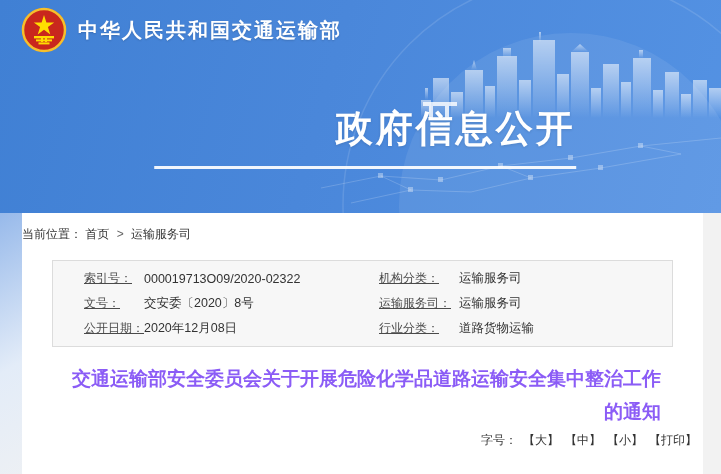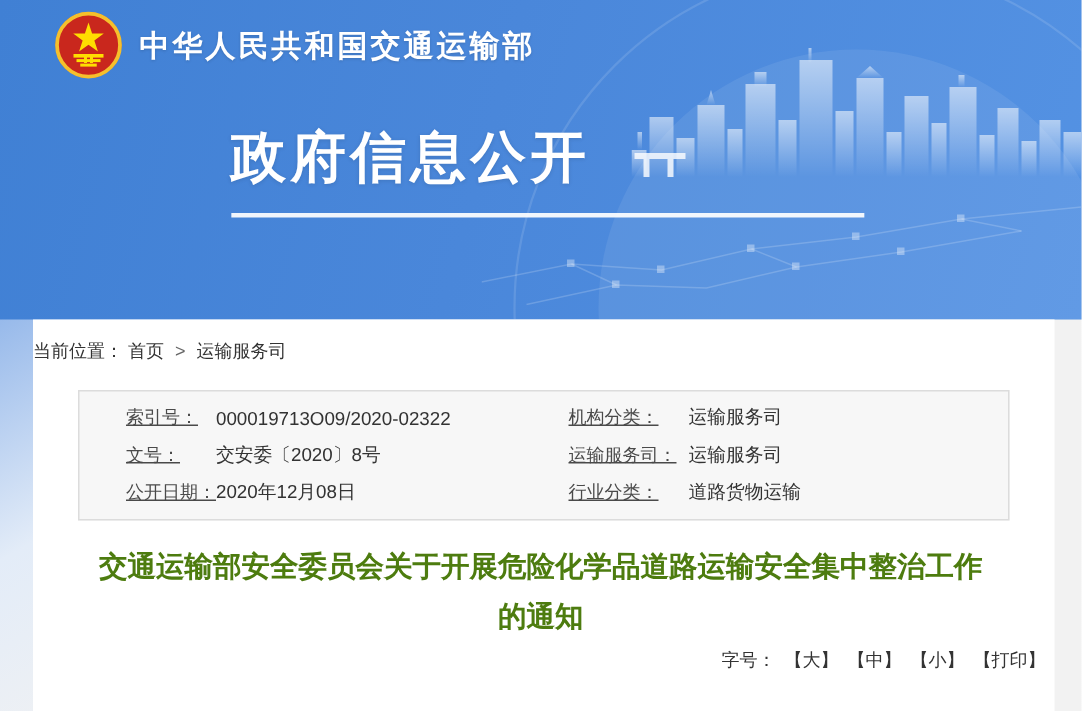--- a/index.html
+++ b/index.html
@@ -5,47 +5,47 @@
   * { margin:0; padding:0; box-sizing:border-box; }
   html,body { width:721px; height:474px; overflow:hidden;
     font-family:"Liberation Sans","DejaVu Sans",sans-serif; }
   body { background:linear-gradient(150deg,#4e8ade 0%,#8fb4e9 22%,#e3ecf8 42%,#f2f2f2 62%,#f2f2f2 100%); }
 
   
   .banner { position:absolute; left:0; top:0; width:721px; height:213px;
     background:linear-gradient(105deg,#4080d4 0%,#4a87da 45%,#5492e3 100%);
     overflow:hidden; }
   .decor { position:absolute; pointer-events:none; }
-  .site-header { position:absolute; left:36px; top:7px; display:flex; align-items:center; gap:11px;
+  .site-header { position:absolute; left:21px; top:7px; display:flex; align-items:center; gap:11px;
     cursor:pointer; z-index:3; }
   .emblem { width:46px; height:46px; display:block; }
   .site-name { color:#ffffff; font-size:20px; font-weight:bold; letter-spacing:2px;
     text-shadow:0 1px 2px rgba(0,0,0,.15); white-space:nowrap; }
-  .banner-title { position:absolute; left:50%; top:80px; transform:translateX(-49%);
-    width:422px; text-align:left; z-index:3;
+  .banner-title { position:absolute; left:50%; top:104px; transform:translateX(-49%);
+    width:422px; text-align:right; z-index:3;
     color:#ffffff; font-size:37px; font-weight:bold; letter-spacing:3px;
     padding-bottom:12px; border-bottom:3px solid rgba(255,255,255,.92);
     text-shadow:0 1px 3px rgba(0,0,0,.12); white-space:nowrap; }
 
   
   .card { position:absolute; left:22px; top:213px; width:681px; height:261px;
     background:#ffffff; }
   .breadcrumb { padding:13px 18px 8px 0; font-size:12px; color:#333; }
   .breadcrumb a { color:#333; text-decoration:none; cursor:pointer; }
   .crumb-sep { color:#666; padding:0 4px; }
 
   .meta-table { margin:9px 30px 0 30px; background:#f7f7f7;
     border:1px solid #dcdcdc; padding:5px 0; }
   .meta-row { display:grid; grid-template-columns:60px 235px 80px 1fr;
     padding-left:31px; height:25px; align-items:center; }
   .meta-label { font-size:12px; color:#4a4a4a; white-space:nowrap;text-decoration:underline; }
   .meta-value { font-size:12.5px; color:#333; white-space:nowrap; }
 
-  .doc-title { margin:15px 42px 0 38px; text-align:center;
-    font-size:19px; font-weight:bold; color:#4d7c0f; line-height:33px; }
+  .doc-title { margin:15px 42px 0 38px; text-align:right;
+    font-size:19px; font-weight:bold; color:#8b5cf6; line-height:33px; }
 
   .toolbar { margin:3px 6px 0 0; text-align:right; font-size:12px; color:#333;
     height:18px; line-height:18px; }
   .toolbar .t-label { color:#333; }
   .toolbar a { color:#333; text-decoration:none; cursor:pointer; margin-left:6px; }
 </style>
 </head>
 <body>
 
 <div class="banner">

